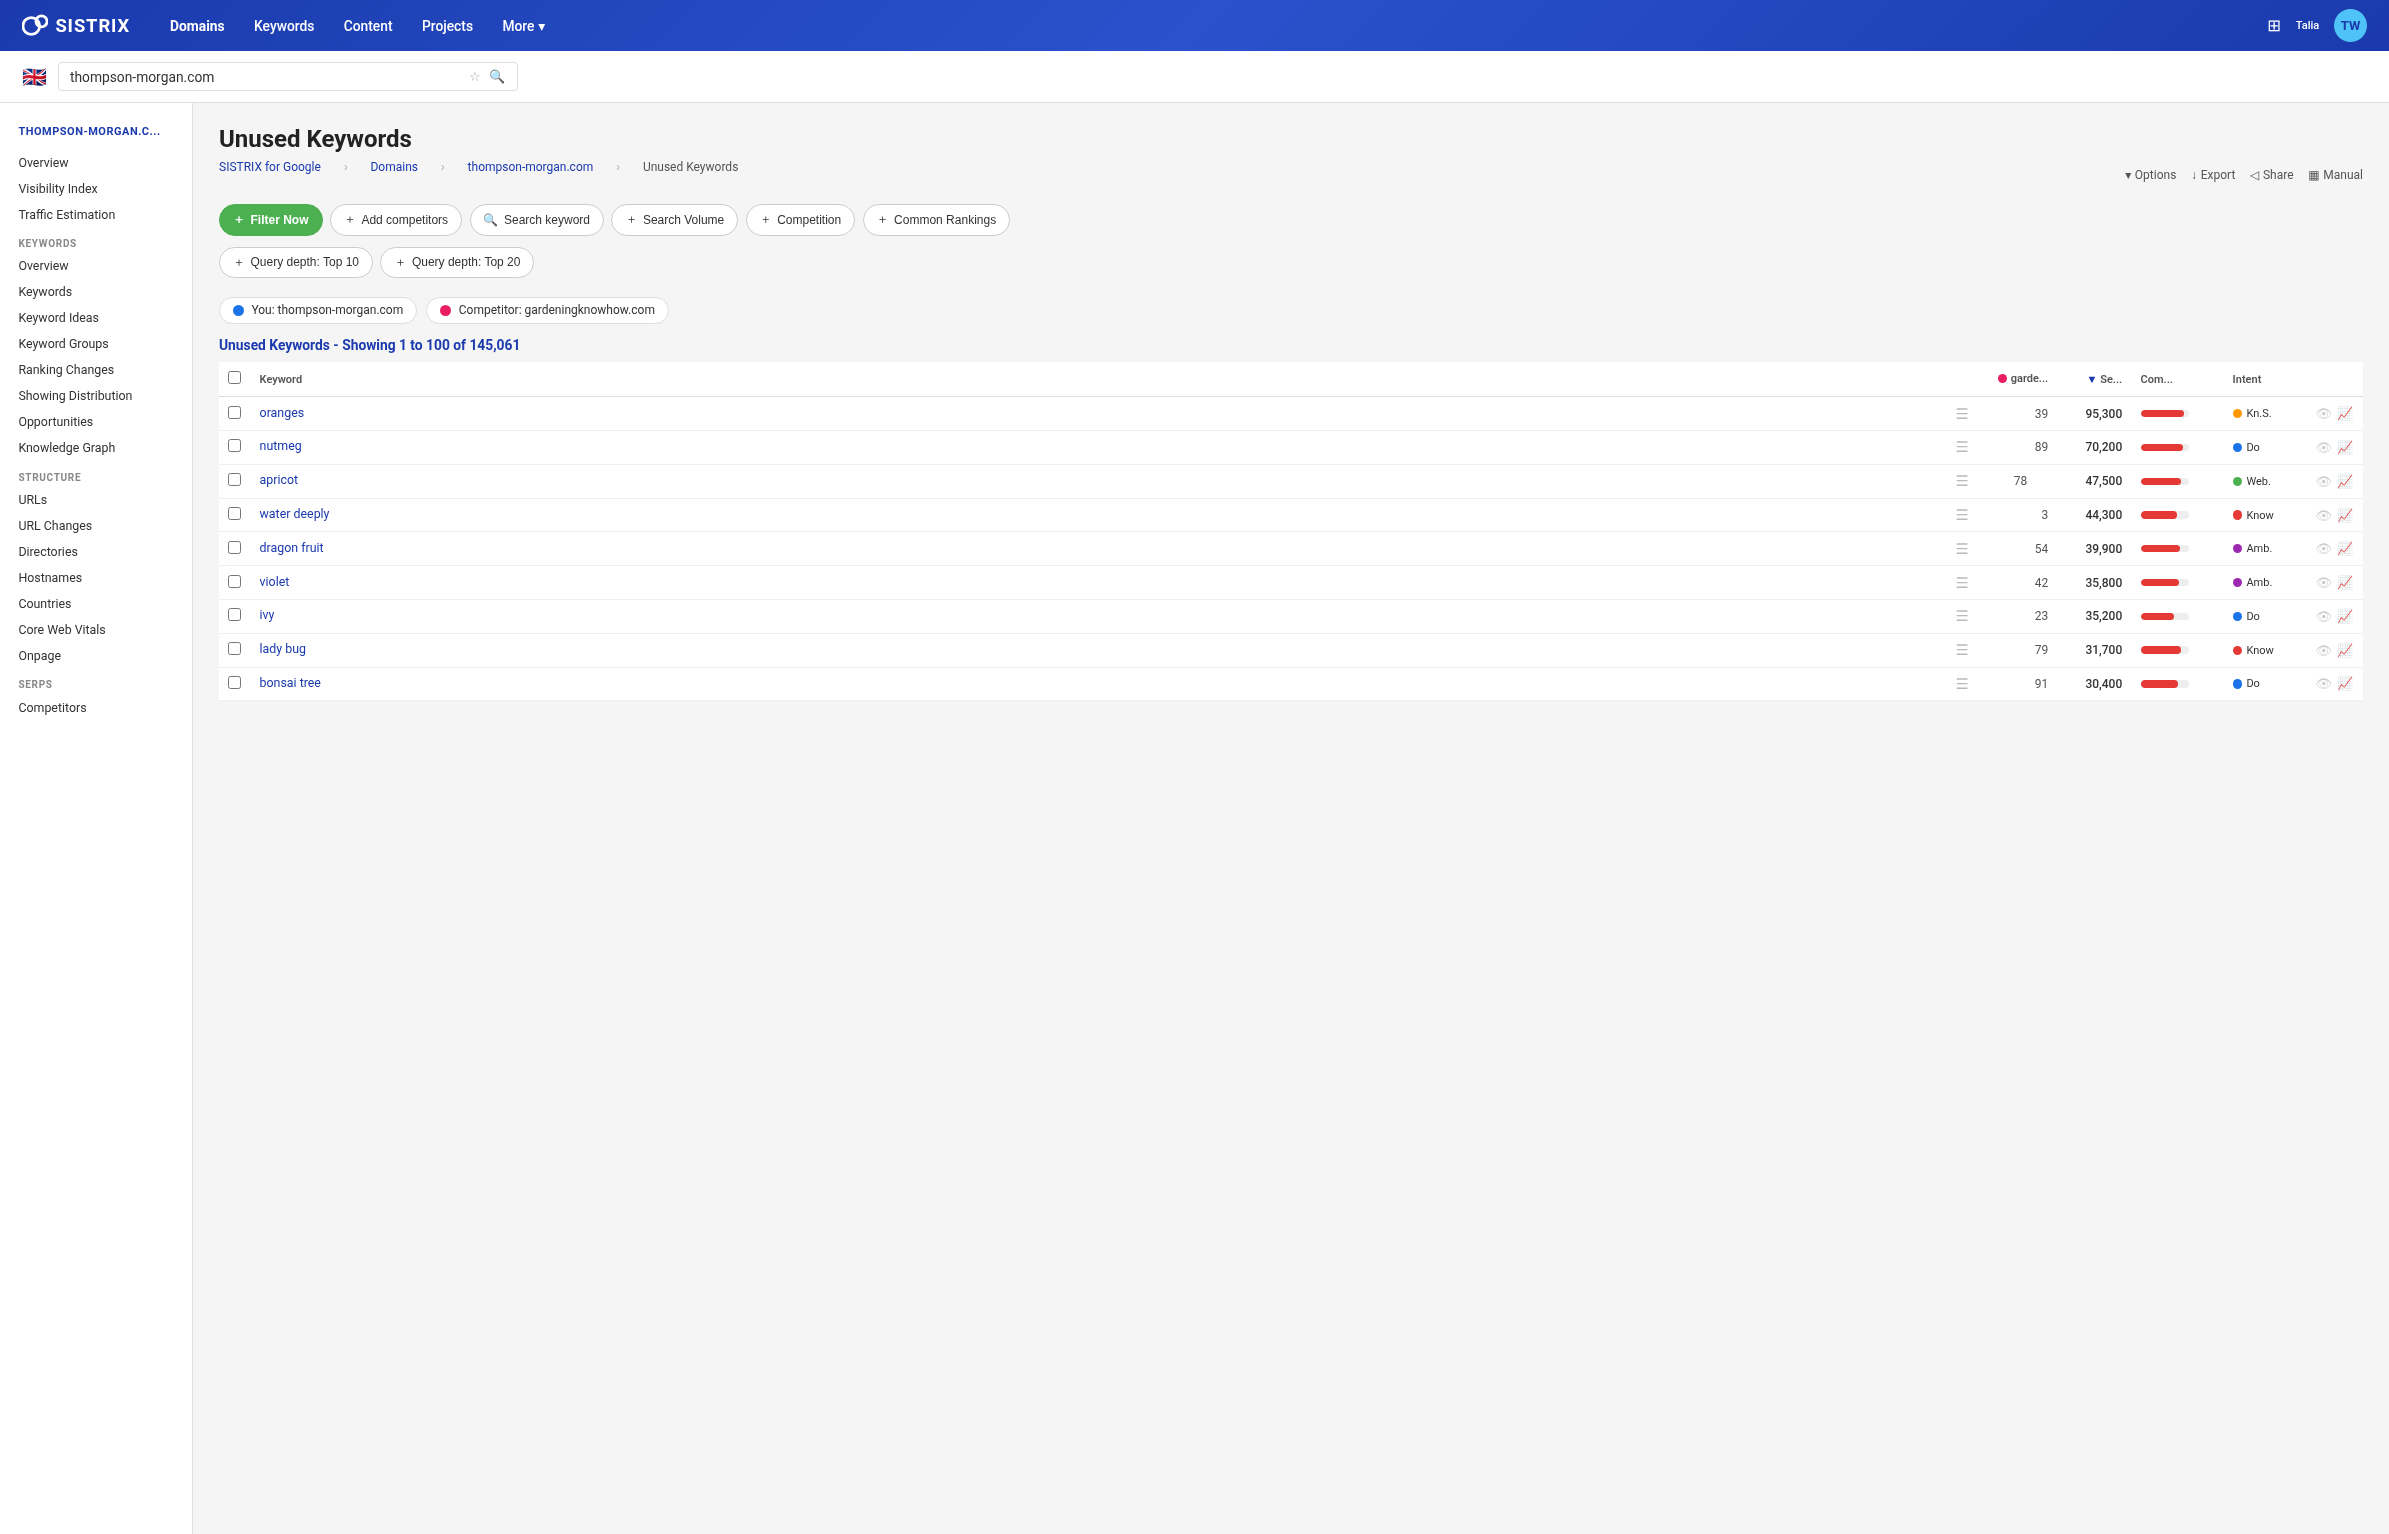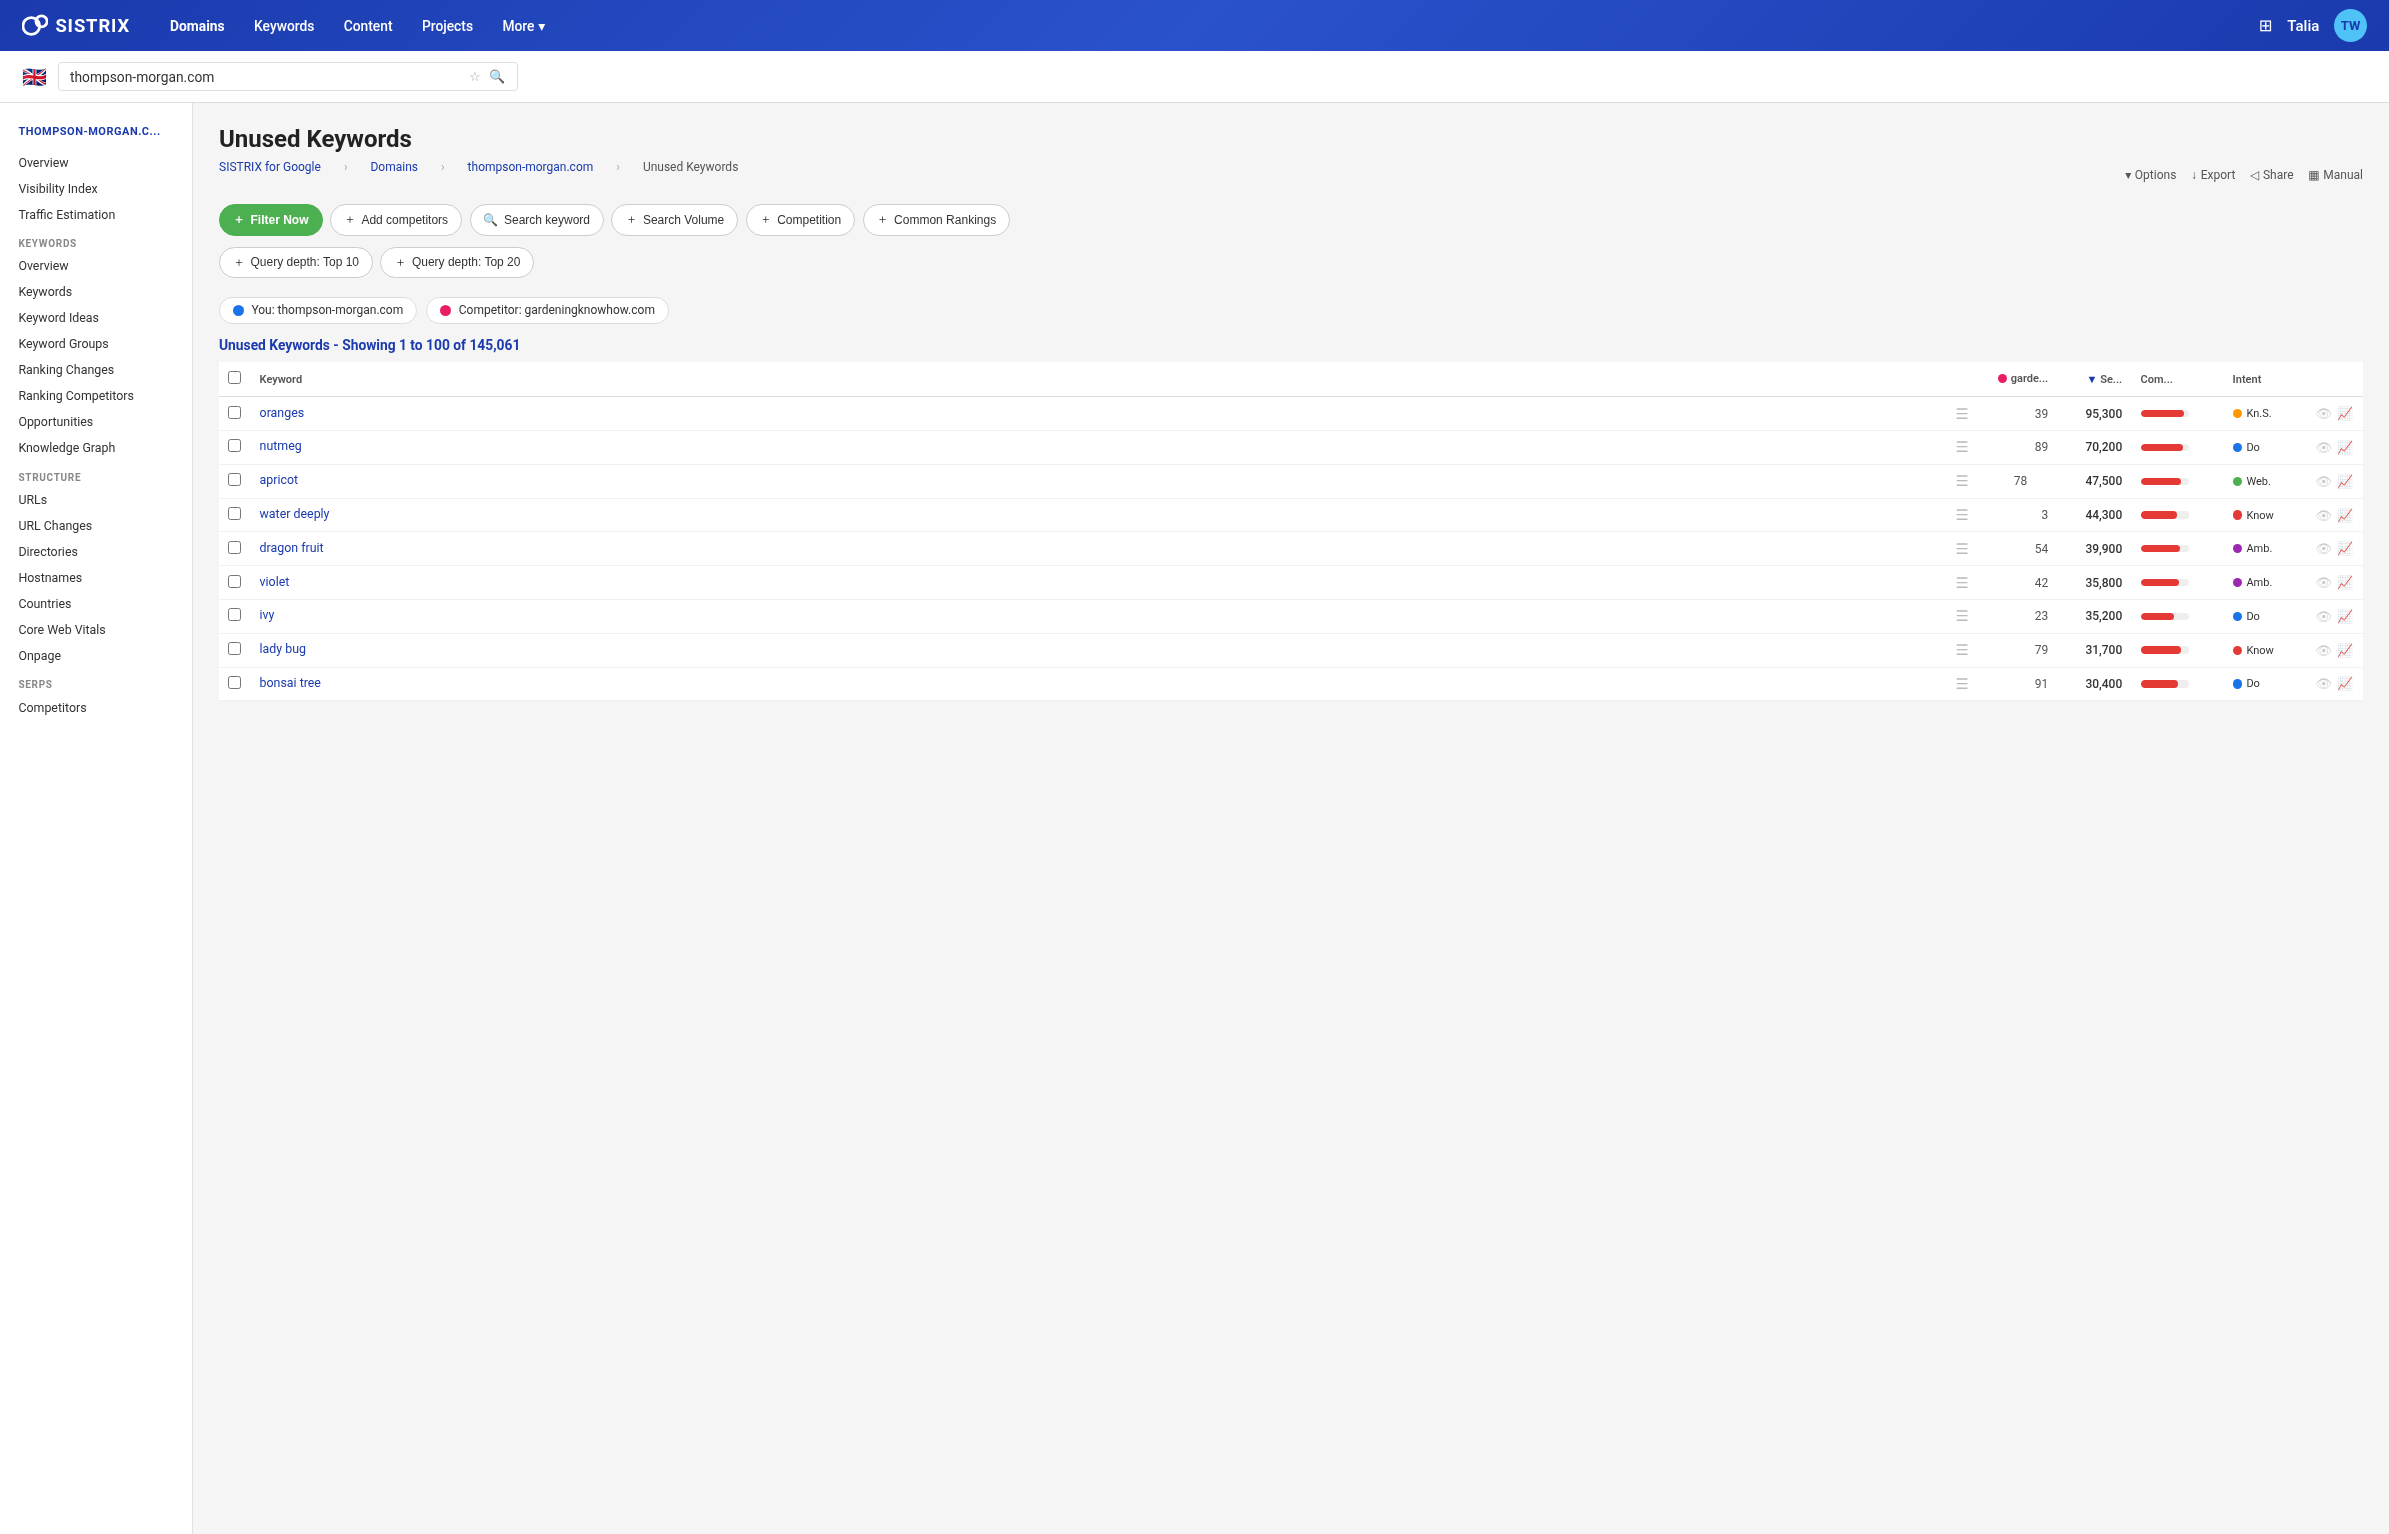--- a/index.html
+++ b/index.html
@@ -8,21 +8,21 @@
     
     .header { background: linear-gradient(135deg, #1a3aad 0%, #2a52cc 50%, #1a3aad 100%); display: flex; align-items: center; padding: 0 22px; height: 51px; justify-content: space-between; }
     .header-left { display: flex; align-items: center; gap: 29px; }
     .logo { display: flex; align-items: center; gap: 7.4px; color: white; font-size: 18.4px; font-weight: bold; letter-spacing: 0.9px; }
     nav { display: flex; gap: 7.4px; }
     .nav-item { color: white; font-size: 13.8px; padding: 7.4px 11px; cursor: pointer; border-radius: 3.7px; text-decoration: none; font-weight: 500; }
     .nav-item.active { font-weight: 700; }
     .nav-more { display: flex; align-items: center; gap: 3.7px; }
     .header-right { display: flex; align-items: center; gap: 14.7px; }
     .grid-icon { color: white; font-size: 16.5px; }
-    .user-name { color: white; font-size: 15px; font-weight: 500; }
+    .user-name { color: white; font-size: 11px; font-weight: 500; }
     .user-avatar { width: 33px; height: 33px; background: #4fc3f7; border-radius: 50%; display: flex; align-items: center; justify-content: center; color: #1a3aad; font-weight: bold; font-size: 13px; }
 
     
     .search-bar { background: white; padding: 11px 22px; display: flex; align-items: center; gap: 11px; border-bottom: 0.9px solid #ddd; }
     .flag { font-size: 20px; }
     .search-input-wrap { flex: 1; max-width: 460px; display: flex; align-items: center; border: 0.9px solid #ddd; border-radius: 3.7px; padding: 5.5px 11px; gap: 7.4px; }
     .search-domain { font-size: 13.8px; color: #333; flex: 1; }
     .search-icons { display: flex; gap: 9.2px; color: #aaa; }
 
     
@@ -141,21 +141,21 @@
     <a class="sidebar-item">Overview</a>
     <a class="sidebar-item">Visibility Index</a>
     <a class="sidebar-item">Traffic Estimation</a>
 
     <div class="sidebar-section-title">KEYWORDS</div>
     <a class="sidebar-item">Overview</a>
     <a class="sidebar-item">Keywords</a>
     <a class="sidebar-item">Keyword Ideas</a>
     <a class="sidebar-item">Keyword Groups</a>
     <a class="sidebar-item">Ranking Changes</a>
-    <a class="sidebar-item">Ranking Competitors</a>
+    <a class="sidebar-item">Showing Distribution</a>
     <a class="sidebar-item">Opportunities</a>
     <a class="sidebar-item">Knowledge Graph</a>
 
     <div class="sidebar-section-title">STRUCTURE</div>
     <a class="sidebar-item">URLs</a>
     <a class="sidebar-item">URL Changes</a>
     <a class="sidebar-item">Directories</a>
     <a class="sidebar-item">Hostnames</a>
     <a class="sidebar-item">Countries</a>
     <a class="sidebar-item">Core Web Vitals</a>

